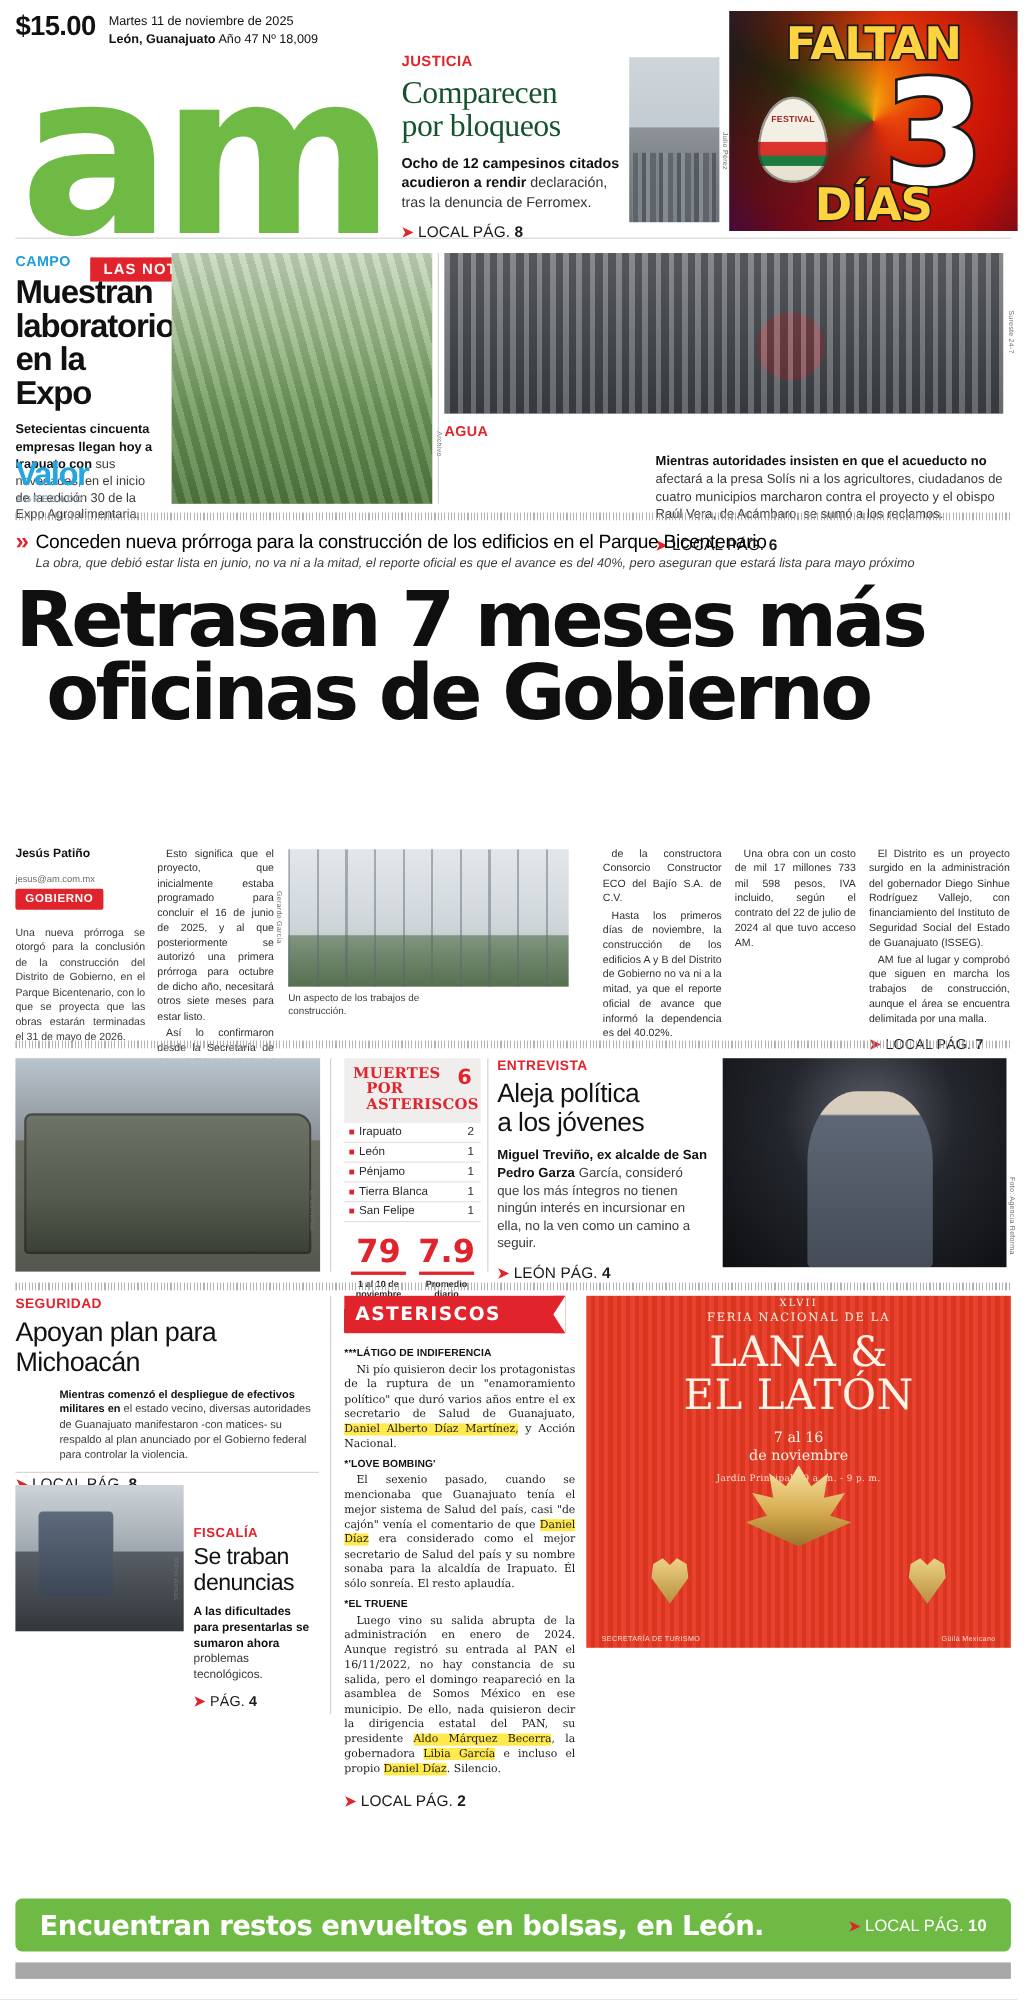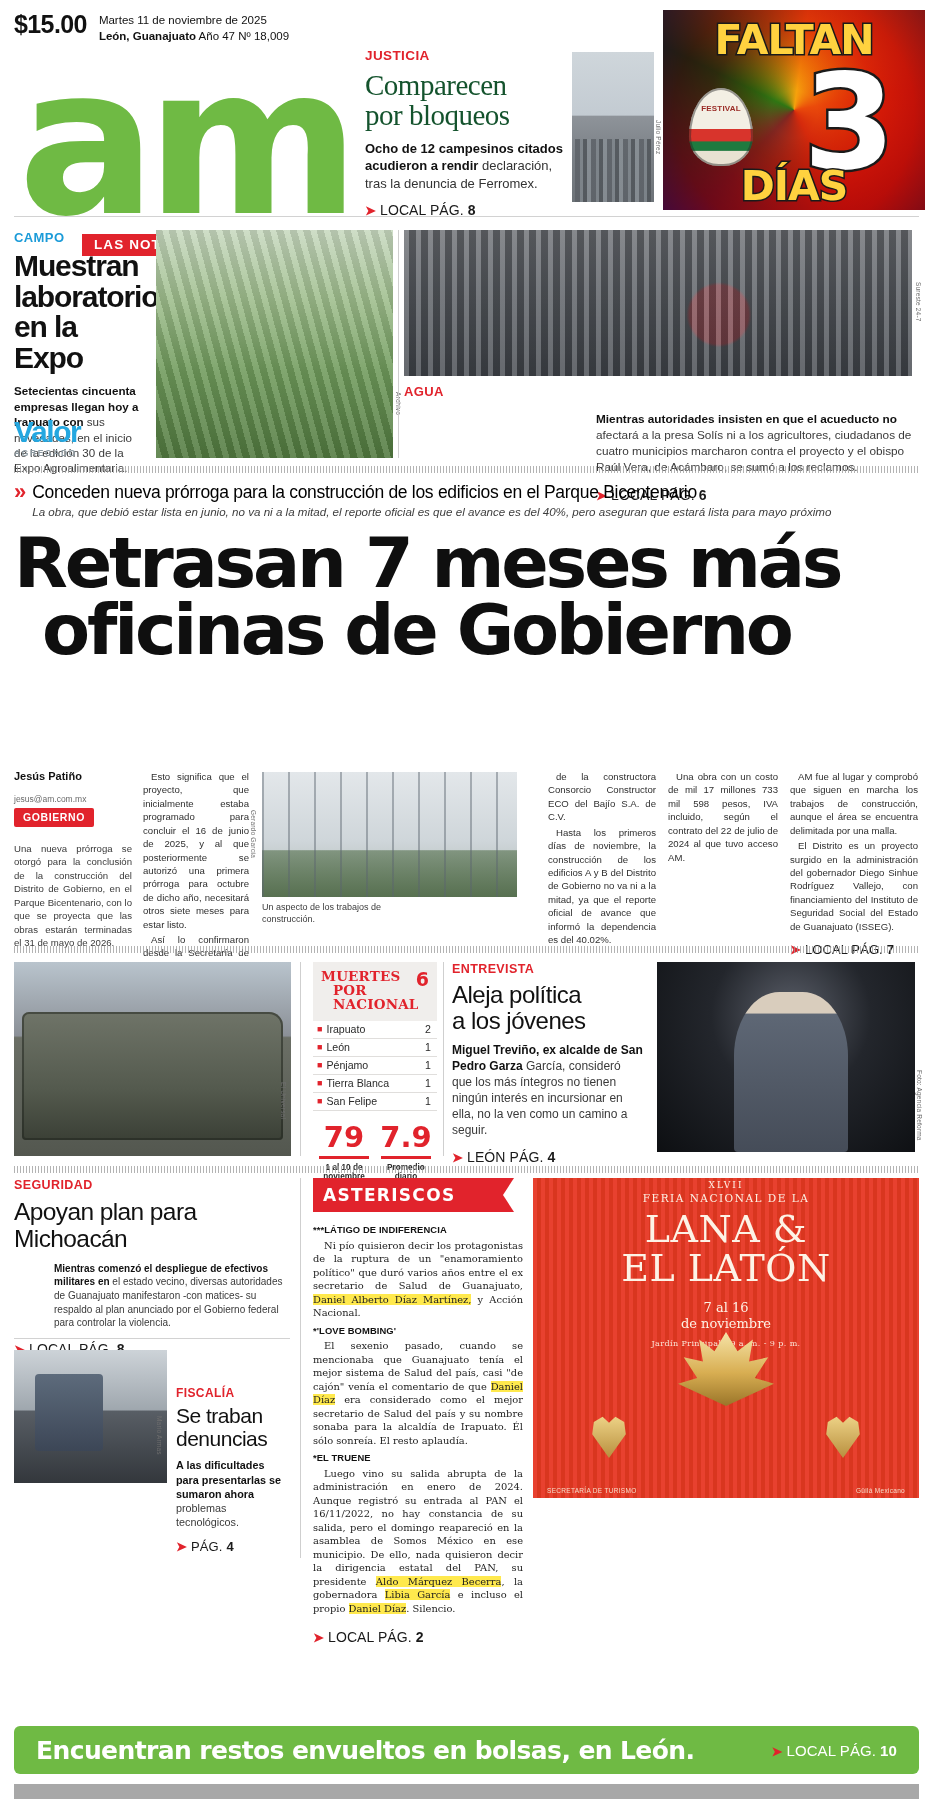--- a/index.html
+++ b/index.html
@@ -452,42 +452,42 @@
     <div class="cap-constr">Un aspecto de los trabajos de construcción.</div>
 
     <div class="col colB">
       <p>de la constructora Consorcio Constructor ECO del Bajío S.A. de C.V.</p>
       <p>Hasta los primeros días de noviembre, la construcción de los edificios A y B del Distrito de Gobierno no va ni a la mitad, ya que el reporte oficial de avance que informó la dependencia es del 40.02%.</p>
     </div>
     <div class="col colC">
       <p>Una obra con un costo de mil 17 millones 733 mil 598 pesos, IVA incluido, según el contrato del 22 de julio de 2024 al que tuvo acceso AM.</p>
     </div>
     <div class="col colD">
+      <p>El Distrito es un proyecto surgido en la administración del gobernador Diego Sinhue Rodríguez Vallejo, con financiamiento del Instituto de Seguridad Social del Estado de Guanajuato (ISSEG).</p>
       <p>AM fue al lugar y comprobó que siguen en marcha los trabajos de construcción, aunque el área se encuentra delimitada por una malla.</p>
-      <p>El Distrito es un proyecto surgido en la administración del gobernador Diego Sinhue Rodríguez Vallejo, con financiamiento del Instituto de Seguridad Social del Estado de Guanajuato (ISSEG).</p>
       <div class="pageref">
         <span class="arrow">➤</span>
         <span>LOCAL PÁG.</span>
         <b>7</b>
       </div>
     </div>
   </div>
 
   <div class="dotted-band" style="position:absolute;left:14px;top:946px;width:905px;"></div>
 
   <div class="row4">
     <div class="photo ph-military photo-mil"></div>
     <div class="credit cred-mil">El Universal</div>
 
     <div class="vline" style="left:300px;top:0;height:194px;"></div>
 
     <div class="violence">
       <div class="vh">
         <div class="t1">MUERTES</div>
-        <div class="t2">POR NACIONAL</div>
+        <div class="t2">POR ASTERISCOS</div>
         <div class="big">6</div>
       </div>
       <div>
         <div class="vrow">
           <span class="lbl">
               <span class="bullet">■</span>
           <span>Irapuato</span>
             </span>
           <span class="val">2</span>
         </div>

